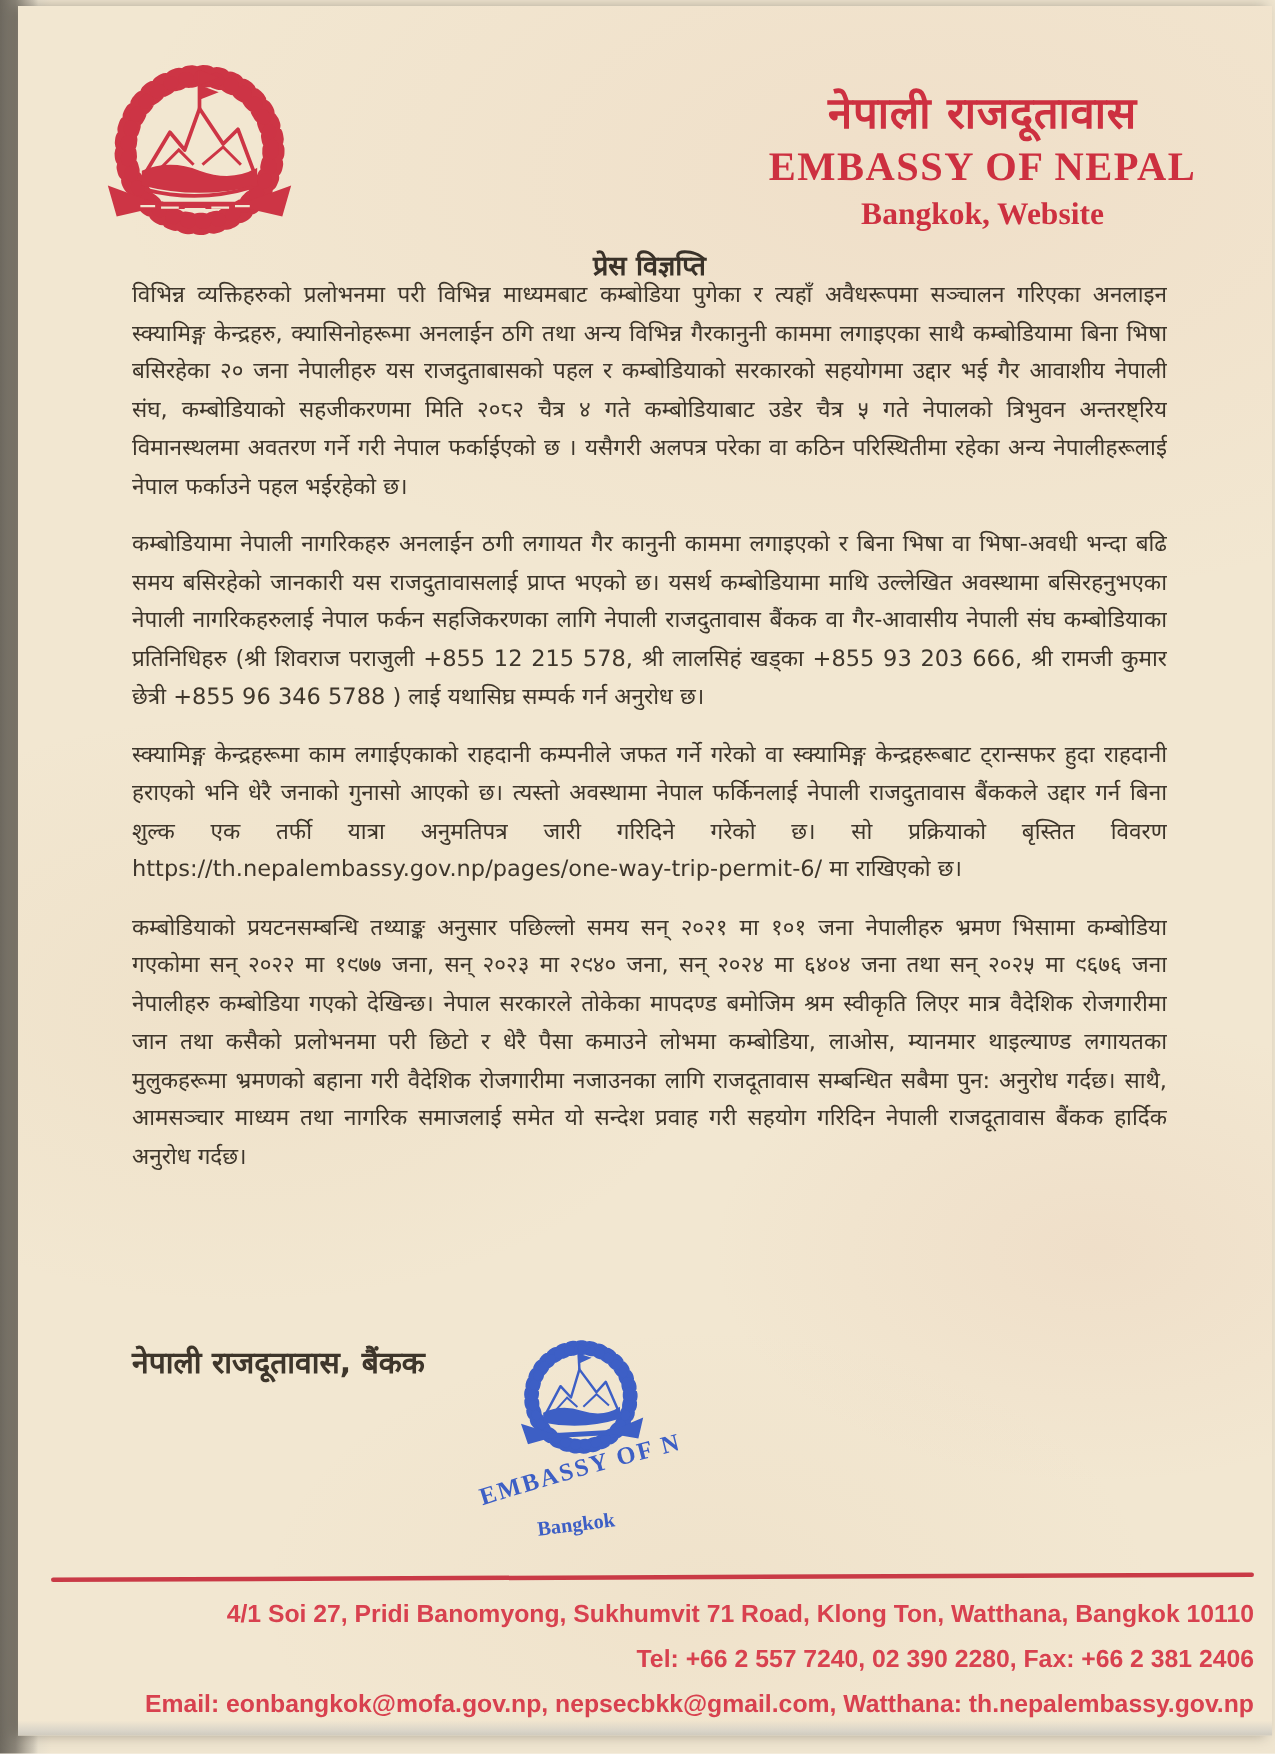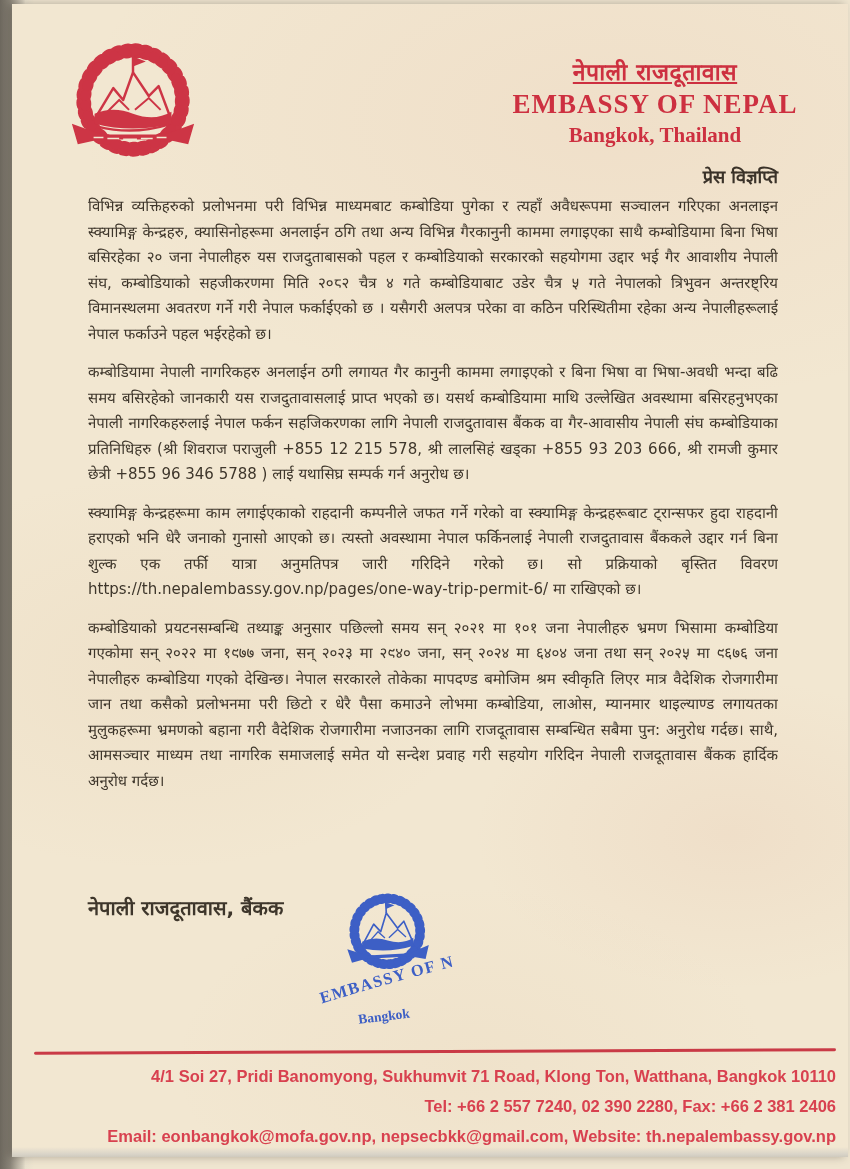--- a/index.html
+++ b/index.html
@@ -19,31 +19,31 @@
     box-shadow:-4px 0 8px rgba(60,55,45,0.35);
   }
   .scan-bottom{
     position:absolute;left:0;bottom:0;width:100%;height:10px;
     background:linear-gradient(180deg,rgba(0,0,0,0) 0%,#d9d4c8 70%,#cfcabe 100%);
   }
 
   
   .emblem{position:absolute;left:52px;top:24px;width:138px;height:140px;}
   .head-text{position:absolute;left:478px;top:56px;width:330px;text-align:center;color:#cd3040;}
-  .head-np{font-size:23px;font-weight:bold;letter-spacing:0.5px;line-height:1.1;text-decoration:underline;}
+  .head-np{font-size:29px;font-weight:bold;letter-spacing:0.5px;line-height:1.1;}
   .head-en{font-family:"Liberation Serif",serif;font-size:27px;font-weight:bold;letter-spacing:1px;margin-top:4px;}
   .head-loc{font-family:"Liberation Serif",serif;font-size:21px;font-weight:bold;margin-top:3px;}
 
   
   .doc-title{
-    position:absolute;left:76px;top:160px;width:690px;text-align:right;
+    position:absolute;left:76px;top:160px;width:690px;text-align:center;
     font-size:18px;font-weight:600;color:#3a3229;margin:0;
   }
   .body-text{
-    position:absolute;left:76px;top:190px;width:690px;height:736px;overflow:hidden;
+    position:absolute;left:76px;top:180px;width:690px;height:736px;overflow:hidden;
     color:#3e362b;font-size:15px;line-height:25.5px;text-align:justify;
   }
   .body-text p{margin:0 0 13px 0;}
 
   
   .signoff{position:absolute;left:76px;top:886px;color:#3e362b;font-size:20px;line-height:36px;font-weight:bold;}
 
   
   .stamp{position:absolute;left:292px;top:878px;width:168px;height:150px;transform:rotate(-3deg);opacity:0.92;}
 
@@ -77,21 +77,21 @@
 
     <path d="M8,96 L38,107 L102,107 L132,96 L126,117 L104,112 L36,112 L14,117 Z" fill="#cd3545"></path>
     <g stroke="#f2e7d1" stroke-width="1.6">
       <path d="M30,110 h10 M44,111 h12 M60,112 h14 M78,111 h12 M94,110 h10" fill="none"></path>
     </g>
   </svg>
 
   <div class="head-text">
     <div class="head-np">नेपाली राजदूतावास</div>
     <div class="head-en">EMBASSY OF NEPAL</div>
-    <div class="head-loc">Bangkok, Thailand</div>
+    <div class="head-loc">Bangkok, Website</div>
   </div>
 
   <h1 class="doc-title">प्रेस विज्ञप्ति</h1>
 
   <main class="body-text">
     <p>विभिन्न व्यक्तिहरुको प्रलोभनमा परी विभिन्न माध्यमबाट कम्बोडिया पुगेका र त्यहाँ अवैधरूपमा सञ्चालन गरिएका अनलाइन स्क्यामिङ्ग केन्द्रहरु, क्यासिनोहरूमा अनलाईन ठगि तथा अन्य विभिन्न गैरकानुनी काममा लगाइएका साथै कम्बोडियामा बिना भिषा बसिरहेका २० जना नेपालीहरु यस राजदुताबासको पहल र कम्बोडियाको सरकारको सहयोगमा उद्दार भई गैर आवाशीय नेपाली संघ, कम्बोडियाको सहजीकरणमा मिति २०८२ चैत्र ४ गते कम्बोडियाबाट उडेर चैत्र ५ गते नेपालको त्रिभुवन अन्तरष्ट्रिय विमानस्थलमा अवतरण गर्ने गरी नेपाल फर्काईएको छ । यसैगरी अलपत्र परेका वा कठिन परिस्थितीमा रहेका अन्य नेपालीहरूलाई नेपाल फर्काउने पहल भईरहेको छ।</p>
     <p>कम्बोडियामा नेपाली नागरिकहरु अनलाईन ठगी लगायत गैर कानुनी काममा लगाइएको र बिना भिषा वा भिषा-अवधी भन्दा बढि समय बसिरहेको जानकारी यस राजदुतावासलाई प्राप्त भएको छ। यसर्थ कम्बोडियामा माथि उल्लेखित अवस्थामा बसिरहनुभएका नेपाली नागरिकहरुलाई नेपाल फर्कन सहजिकरणका लागि नेपाली राजदुतावास बैंकक वा गैर-आवासीय नेपाली संघ कम्बोडियाका प्रतिनिधिहरु (श्री शिवराज पराजुली +855 12 215 578, श्री लालसिहं खड्का +855 93 203 666, श्री रामजी कुमार छेत्री +855 96 346 5788 ) लाई यथासिघ्र सम्पर्क गर्न अनुरोध छ।</p>
     <p>स्क्यामिङ्ग केन्द्रहरूमा काम लगाईएकाको राहदानी कम्पनीले जफत गर्ने गरेको वा स्क्यामिङ्ग केन्द्रहरूबाट ट्रान्सफर हुदा राहदानी हराएको भनि धेरै जनाको गुनासो आएको छ।  त्यस्तो अवस्थामा नेपाल फर्किनलाई नेपाली राजदुतावास बैंककले उद्दार गर्न बिना शुल्क एक तर्फी यात्रा अनुमतिपत्र जारी गरिदिने गरेको छ।  सो प्रक्रियाको बृस्तित विवरण https://th.nepalembassy.gov.np/pages/one-way-trip-permit-6/ मा राखिएको छ।</p>
     <p>कम्बोडियाको प्रयटनसम्बन्धि तथ्याङ्क अनुसार पछिल्लो समय सन् २०२१ मा १०१ जना नेपालीहरु भ्रमण भिसामा कम्बोडिया गएकोमा सन् २०२२ मा १९७७ जना, सन् २०२३ मा २९४० जना, सन् २०२४ मा ६४०४ जना तथा सन् २०२५ मा ९६७६ जना नेपालीहरु कम्बोडिया गएको देखिन्छ।  नेपाल सरकारले तोकेका मापदण्ड बमोजिम श्रम स्वीकृति लिएर मात्र वैदेशिक रोजगारीमा जान तथा कसैको प्रलोभनमा परी छिटो र धेरै पैसा कमाउने लोभमा कम्बोडिया, लाओस, म्यानमार थाइल्याण्ड लगायतका मुलुकहरूमा भ्रमणको बहाना गरी वैदेशिक रोजगारीमा नजाउनका लागि राजदूतावास सम्बन्धित सबैमा पुन: अनुरोध गर्दछ।  साथै, आमसञ्चार माध्यम तथा नागरिक समाजलाई समेत यो सन्देश प्रवाह गरी सहयोग गरिदिन नेपाली राजदूतावास बैंकक हार्दिक अनुरोध गर्दछ।</p>
   </main>
@@ -120,17 +120,17 @@
     <text font-family="Liberation Serif, serif" font-size="17" font-weight="bold" fill="#2e54c5" letter-spacing="1.5">
       <textPath href="#stamp-arc">EMBASSY OF NEPAL</textPath>
     </text>
     <text x="78" y="143" text-anchor="middle" font-family="Liberation Serif, serif" font-size="14" font-weight="bold" fill="#2e54c5" transform="rotate(-4 78 143)">Bangkok</text>
   </svg>
 
   <div class="footer-rule"></div>
   <div class="footer">
     <div class="addr">4/1 Soi 27, Pridi Banomyong, Sukhumvit 71 Road, Klong Ton, Watthana, Bangkok 10110</div>
     <div class="tel">Tel: +66 2 557 7240, 02 390 2280, Fax: +66 2 381 2406</div>
-    <div class="email">Email: eonbangkok@mofa.gov.np, nepsecbkk@gmail.com, Website: th.nepalembassy.gov.np</div>
+    <div class="email">Email: eonbangkok@mofa.gov.np, nepsecbkk@gmail.com, Watthana: th.nepalembassy.gov.np</div>
   </div>
 
   <div class="scan-bottom"></div>
 </div>
 
 </body></html>

